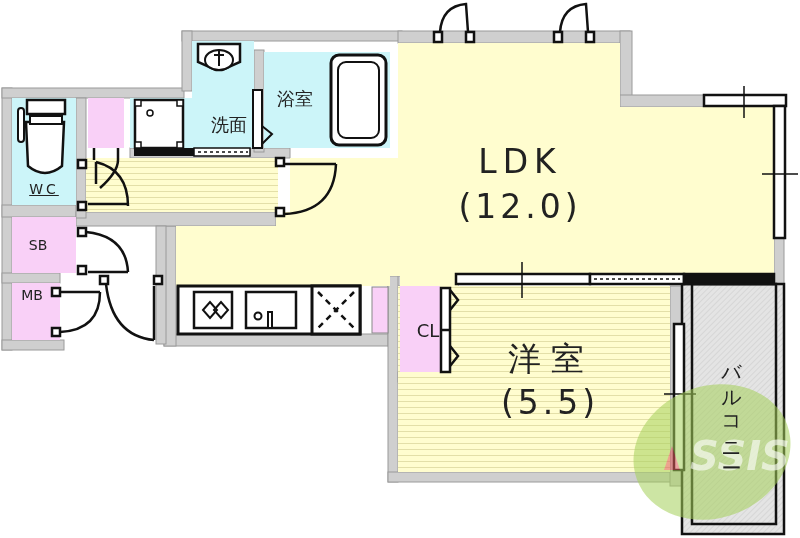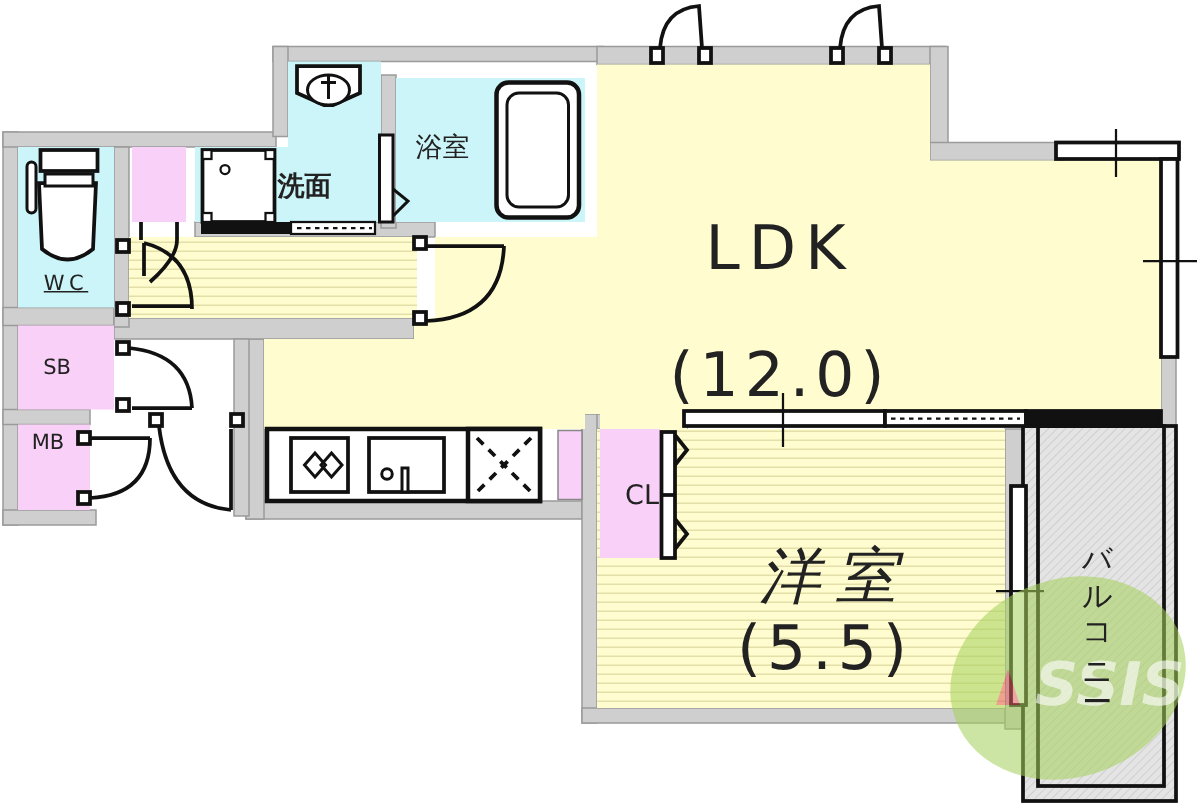--- a/index.html
+++ b/index.html
@@ -1,19 +1,19 @@
 <!DOCTYPE html>
 <html><head>
 <meta charset="utf-8">
 <style>
   html,body{margin:0;padding:0;background:#fff;}
   body{width:800px;height:538px;position:relative;overflow:hidden;font-family:"DejaVu Sans","Liberation Sans",sans-serif;}
   #plan{position:absolute;left:0;top:0;}
   .lbl{position:absolute;color:#222;line-height:1;white-space:nowrap;text-align:center;}
-  .lbl-big{font-size:41px;letter-spacing:6px;font-family:"DejaVu Sans",sans-serif;}
+  .lbl-big{font-size:33px;letter-spacing:6px;font-family:"DejaVu Sans",sans-serif;}
   .lbl-mid{font-size:18px;text-align:center;}
   .lbl-sm{font-size:14px;}
   .lbl-v{writing-mode:vertical-rl;font-size:20px;letter-spacing:4px;}
 </style>
 </head>
 <body>
 
 <svg id="plan" width="800" height="538" viewBox="0 0 800 538" xmlns="http://www.w3.org/2000/svg">
   <defs>
     <pattern id="stripes" width="8" height="6" patternUnits="userSpaceOnUse">
@@ -201,24 +201,24 @@
 
   <g opacity="0.55">
     <ellipse cx="712" cy="452" rx="80" ry="66" fill="#a6d15a" transform="rotate(-20 712 452)"></ellipse>
     <polygon points="650,470 672,408 694,470" fill="#a6d15a"></polygon>
     <polygon points="664,470 672,446 680,470" fill="#e05a5a"></polygon>
   </g>
   <text x="690" y="470" font-family="DejaVu Sans, sans-serif" font-weight="bold" font-size="40" fill="#ffffff" opacity="0.6" font-style="italic">SSIST</text>
 </svg>
 
 <div class="lbl lbl-big" style="left:455px;top:145px;width:130px;">LDK</div>
-<div class="lbl lbl-big" style="left:445px;top:190px;width:150px;letter-spacing:4px;margin-top:40px;">(12.0)</div>
-
-<div class="lbl lbl-big" style="left:506px;top:364px;width:90px;letter-spacing:10px;font-style:italic;">洋室</div>
-<div class="lbl lbl-big" style="left:490px;top:412px;width:120px;letter-spacing:4px;">(5.5)</div>
+<div class="lbl lbl-big" style="left:445px;top:190px;width:150px;letter-spacing:4px;">(12.0)</div>
+
+<div class="lbl lbl-big" style="left:506px;top:342px;width:90px;letter-spacing:10px;">洋室</div>
+<div class="lbl lbl-big" style="left:490px;top:386px;width:120px;letter-spacing:4px;">(5.5)</div>
 
 <div class="lbl lbl-mid" style="left:270px;top:90px;width:50px;">浴室</div>
-<div class="lbl lbl-mid" style="left:178px;top:116px;width:50px;font-weight:bold;">洗面</div>
+<div class="lbl lbl-mid" style="left:204px;top:116px;width:50px;">洗面</div>
 <div class="lbl lbl-sm" style="left:22px;top:182px;width:44px;letter-spacing:3px;text-decoration:underline;">WC</div>
 <div class="lbl lbl-sm" style="left:18px;top:238px;width:40px;">SB</div>
 <div class="lbl lbl-sm" style="left:12px;top:288px;width:40px;">MB</div>
 <div class="lbl lbl-mid" style="left:400px;top:322px;width:56px;">CL</div>
 <div class="lbl lbl-v" style="left:722px;top:350px;">バルコニー</div>
 
 </body></html>

